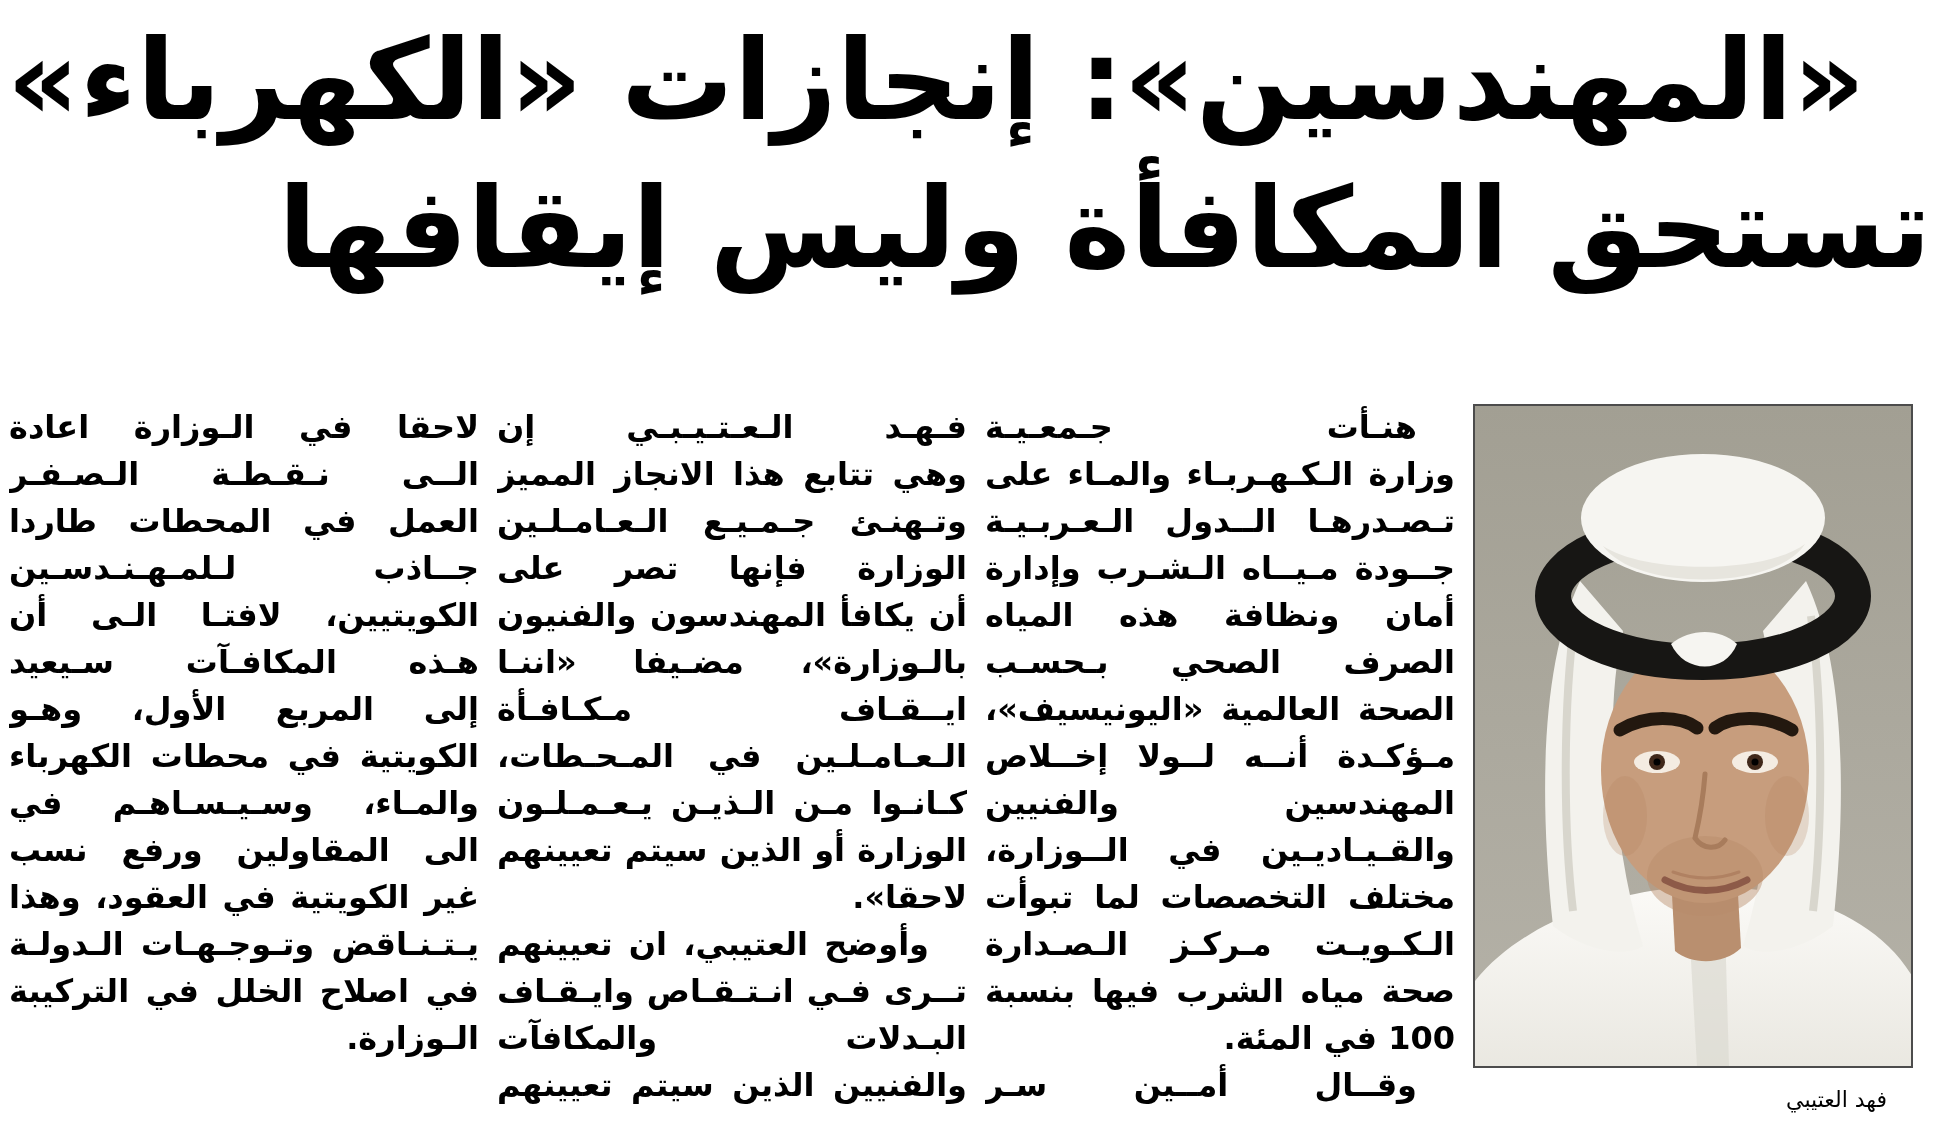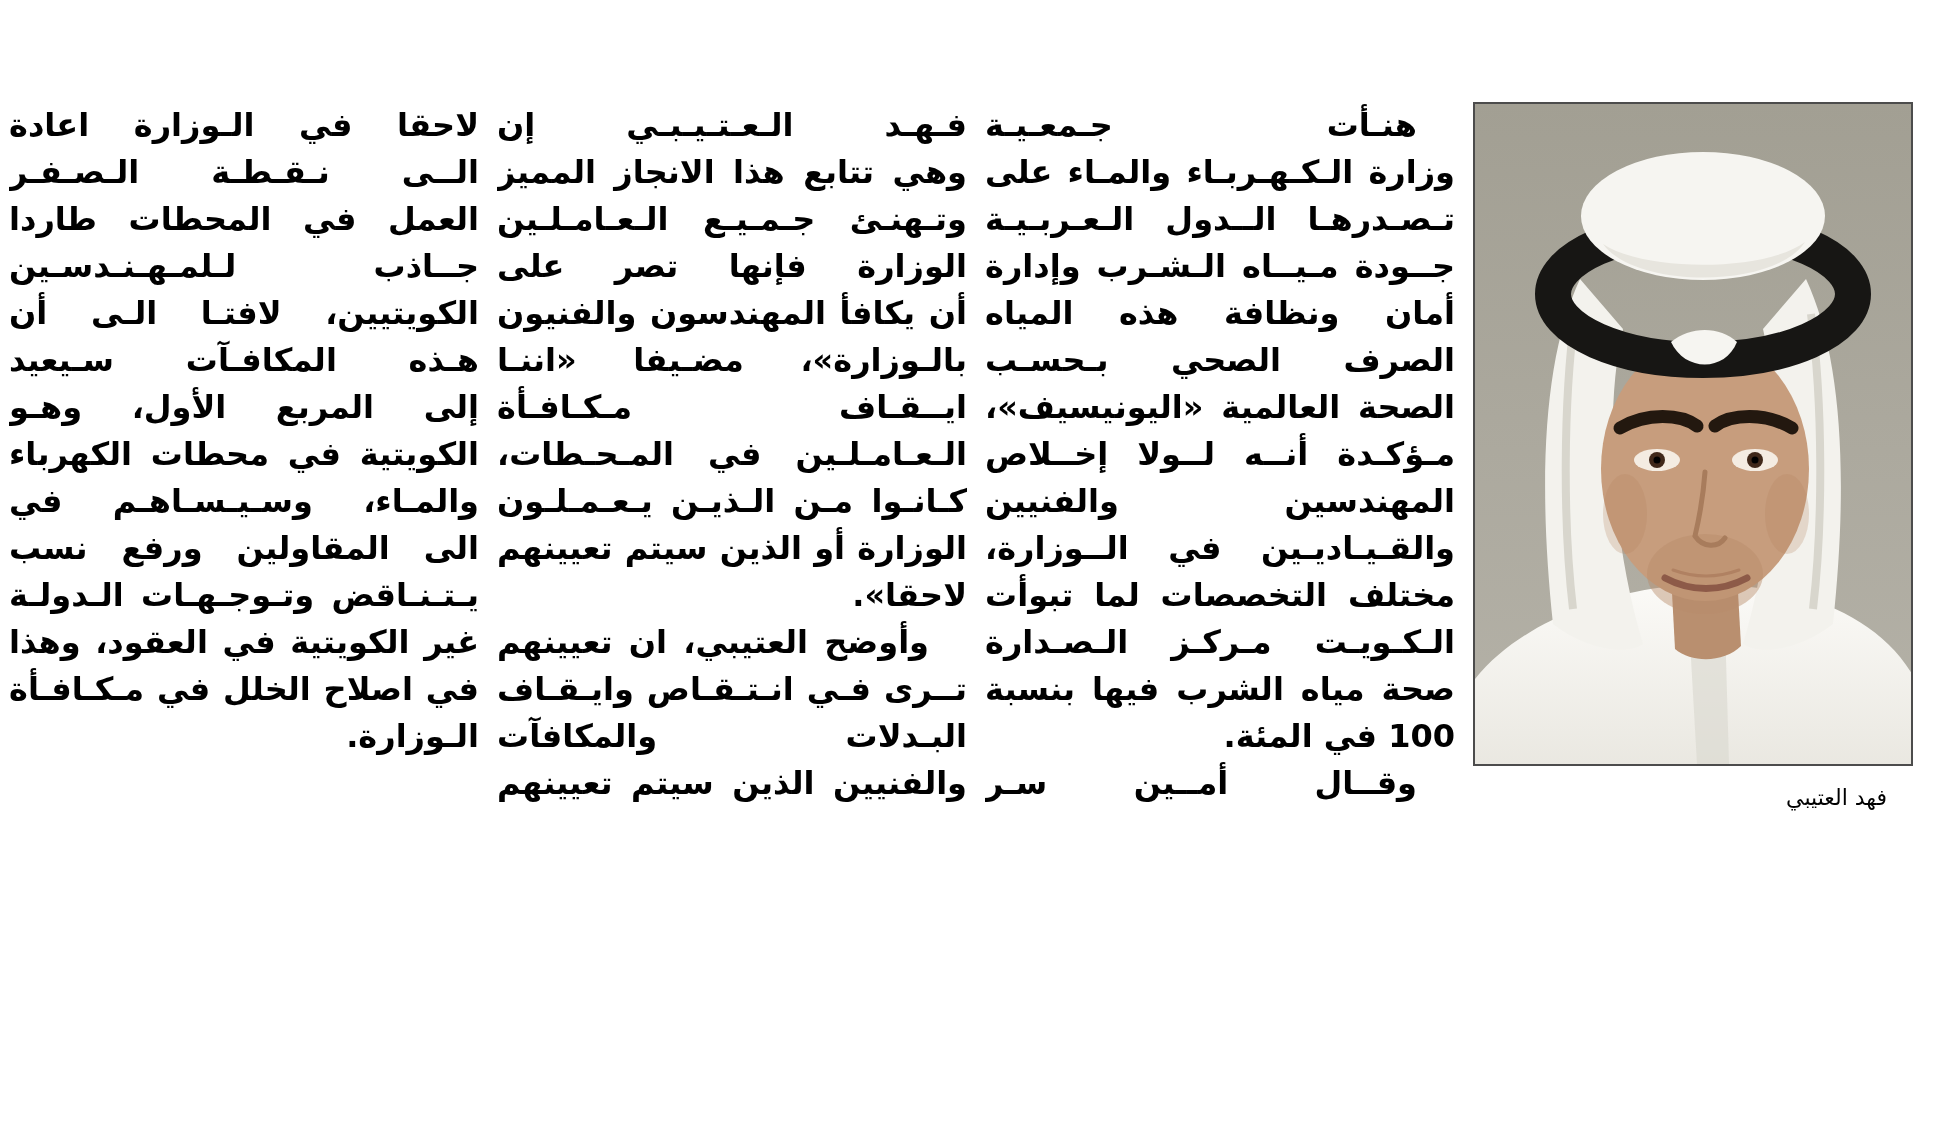--- a/index.html
+++ b/index.html
@@ -64,20 +64,24 @@
     text-justify:inter-word;
   }
   .line.indent{padding-right:38px;}
   .line.end{text-align:center;text-align-last:right;}
 </style>
 </head>
 <body>
 
 <div class="page">
 
+  <div class="headline">
+    <div class="hl hl1">«المهندسين»: إنجازات «الكهرباء»</div>
+    <div class="hl hl2">تستحق المكافأة وليس إيقافها</div>
+  </div>
 
   <div class="content">
 
     <figure class="photo-block" style="margin:0">
       <div class="photo-frame">
         <svg width="436" height="660" viewBox="0 0 436 660" xmlns="http://www.w3.org/2000/svg">
           <defs>
             <linearGradient id="bgg" x1="0" y1="0" x2="0" y2="1">
               <stop offset="0" stop-color="#a29f93"></stop>
               <stop offset="1" stop-color="#b5b2a8"></stop>
@@ -169,20 +173,20 @@
           <div class="line">لاحقا في الـوزارة اعادة الـوزارة</div>
           <div class="line">الــى نـقـطـة الـصـفـر وسـيـكـون</div>
           <div class="line">العمل في المحطات طاردا وغير</div>
           <div class="line">جــاذب لـلمـهـنـدسـين والمهنـيـين</div>
           <div class="line">الكويتيين، لافتـا الـى أن خـصم</div>
           <div class="line">هـذه المكافـآت سـيعيد الـوزارة</div>
           <div class="line">إلى المربع الأول، وهـو المعاناة</div>
           <div class="line">الكويتية في محطات الكهرباء</div>
           <div class="line">والمـاء، وسـيـسـاهـم في الـلـجـوء</div>
           <div class="line">الى المقاولين ورفع نسب العمالة</div>
+          <div class="line">غير الكويتية في العقود، وهذا</div>
           <div class="line">يـتـنـاقض وتـوجـهـات الـدولـة</div>
-          <div class="line">غير الكويتية في العقود، وهذا</div>
-          <div class="line">في اصلاح الخلل في مـكـافـأة</div>
+          <div class="line">في اصلاح الخلل في التركيبة</div>
           <div class="line end">الـوزارة.</div>
         </div></div>
 
   </div>
 </div>
 
 </body></html>

